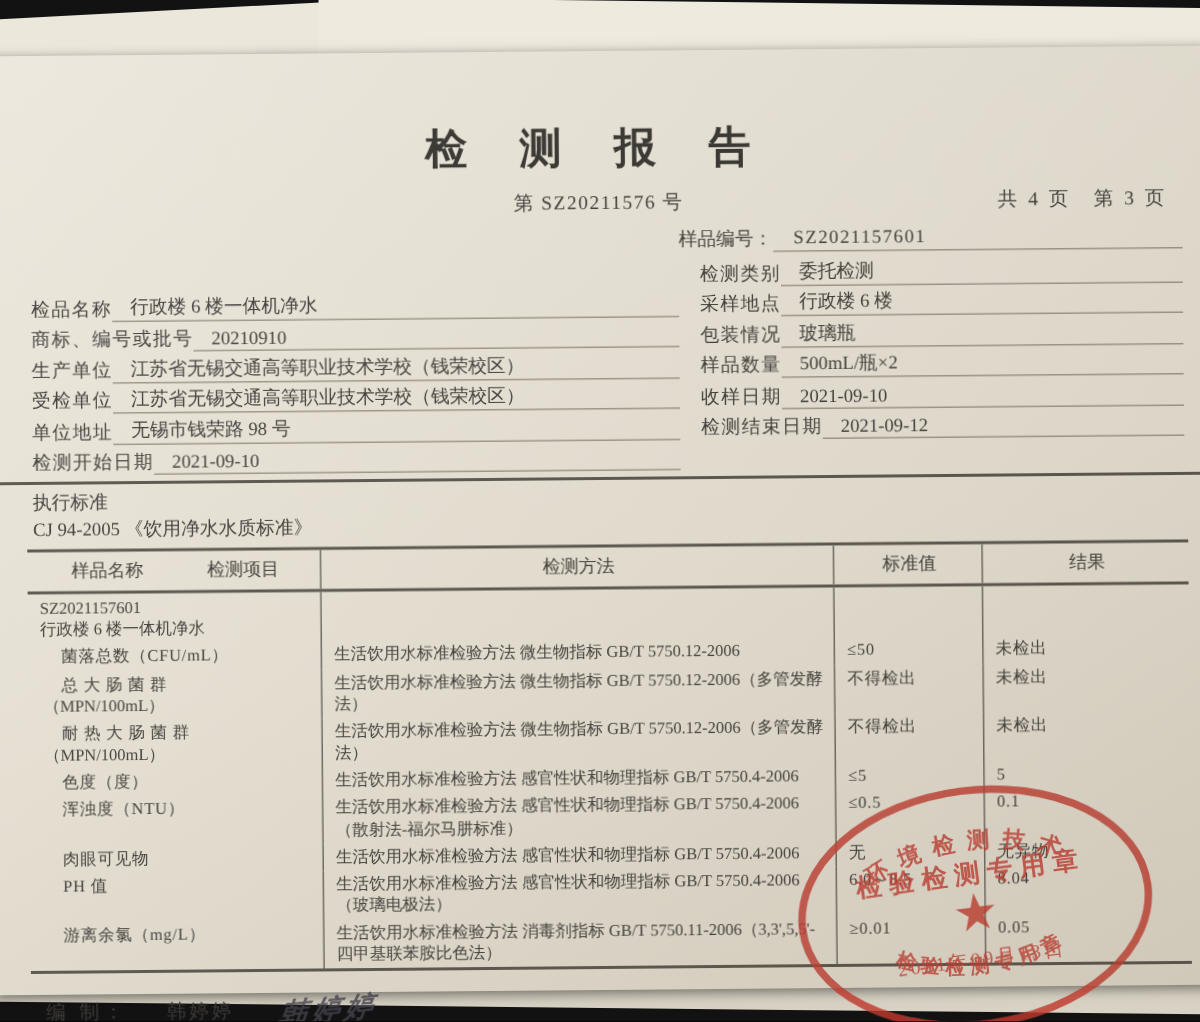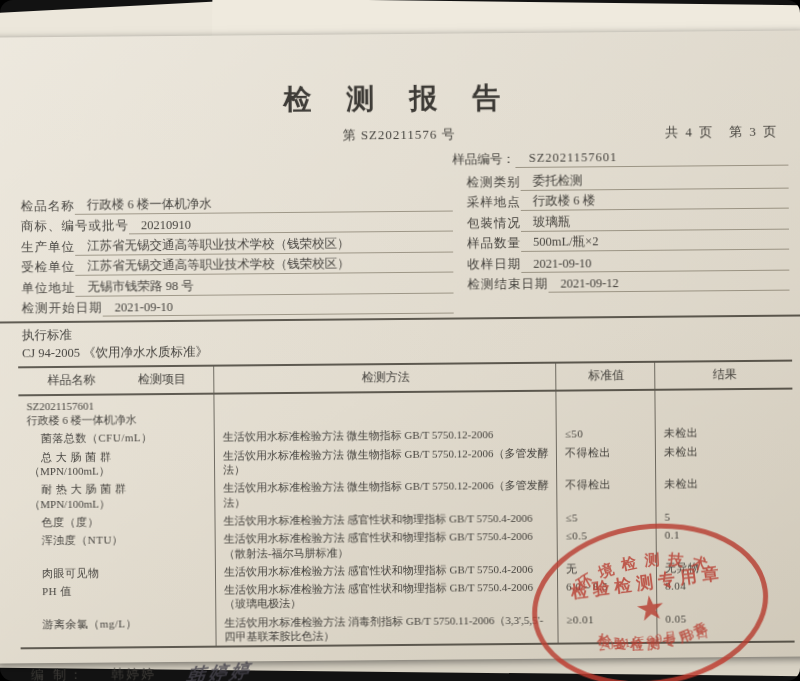--- a/index.html
+++ b/index.html
@@ -1,17 +1,17 @@
 <!DOCTYPE html>
 <html><head>
 <meta charset="utf-8">
 <style>
   html,body{margin:0;padding:0;background:#000;}
   #photo{position:relative;width:800px;height:681px;background:#121212;overflow:hidden;
-         font-family:"Liberation Serif","DejaVu Serif",serif;color:#3c3a36;border-radius:13px;}
+         font-family:"Liberation Serif","DejaVu Serif",serif;color:#3c3a36;}
   .bg-sheet{position:absolute;background:#eee9dd;}
   .bg-left{left:-34px;top:6px;width:330px;height:74px;transform:rotate(-3deg);background:#ece7db;}
   .bg-topright{left:212px;top:2px;width:640px;height:64px;transform:rotate(0.7deg);background:#efeade;}
   .bg-bottom{left:-8px;top:642px;width:820px;height:30px;transform:rotate(0.6deg);background:#d8d2c4;}
   .page{position:absolute;left:-6px;top:34px;width:814px;height:626px;
         background:linear-gradient(165deg,#ece7dc 0%,#e7e1d4 55%,#dcd5c6 100%);
         transform:rotate(-0.5deg);box-shadow:0 2px 8px rgba(0,0,0,.5);filter:blur(.25px);}
   .page::after{content:"";position:absolute;inset:0;pointer-events:none;
         background:linear-gradient(110deg,rgba(255,255,255,.06),rgba(100,90,70,.10));}
   .title{margin-top:46px;text-align:center;font-size:28px;font-weight:bold;letter-spacing:14px;color:#33312d;}

